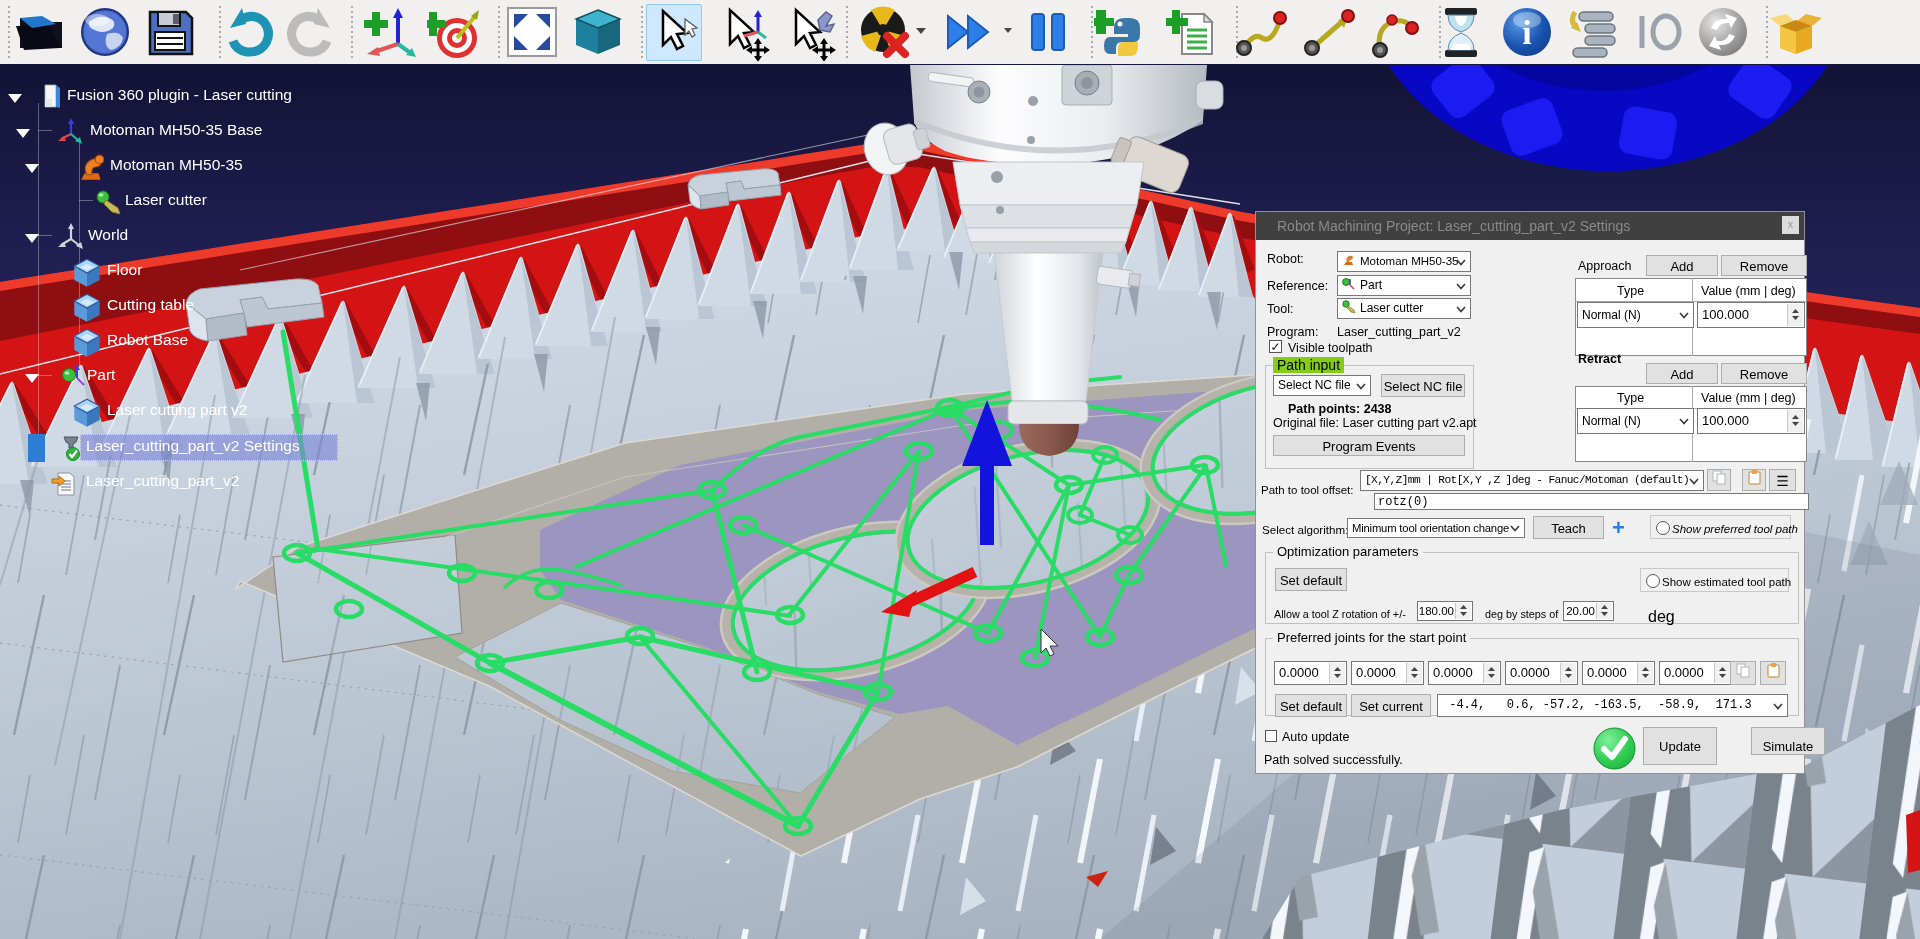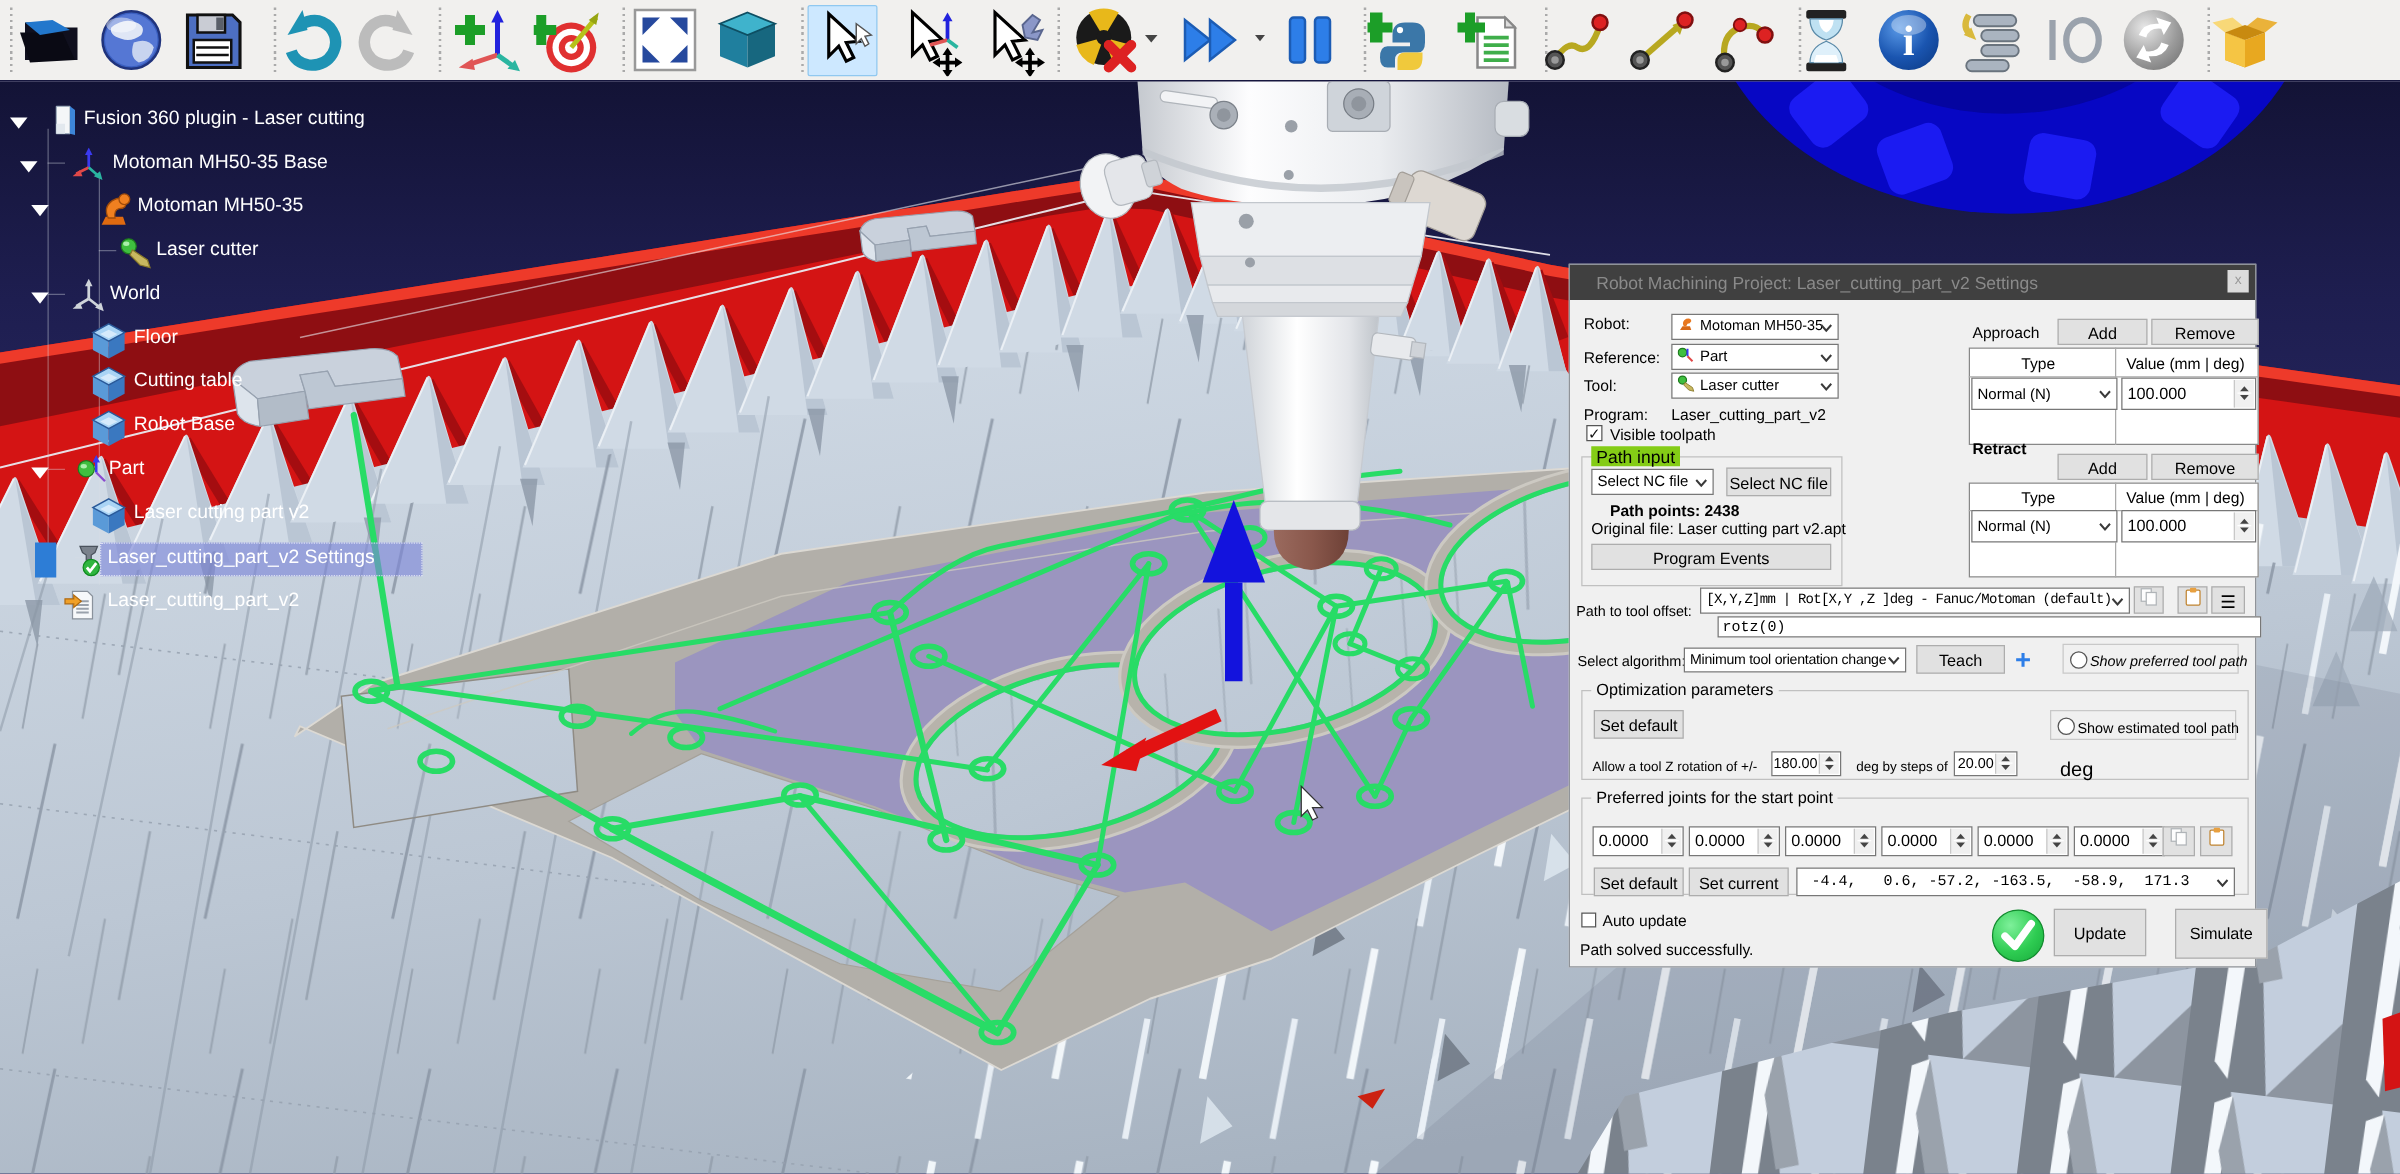--- a/index.html
+++ b/index.html
@@ -890,13 +890,13 @@
           <radialGradient id="gg" cx="0.35" cy="0.3" r="0.95">
             <stop offset="0" stop-color="#7ef09a"></stop>
             <stop offset="0.55" stop-color="#2ecc52"></stop>
             <stop offset="1" stop-color="#17a83a"></stop>
           </radialGradient>
         </defs>
         <circle cx="21.5" cy="21.5" r="20.5" fill="url(#gg)" stroke="#128a2e"></circle>
         <path d="M11 22 L19 30 L32 12" fill="none" stroke="#fff" stroke-width="6" stroke-linecap="round" stroke-linejoin="round"></path>
       </svg></div>
     <div style="position:absolute;left:387px;top:515px;width:74px;height:38px;background:#e1e1e1;border:1px solid #adadad;text-align:center;line-height:38px;font-size:13px">Update</div>
-    <div style="position:absolute;left:484px;top:515px;width:74px;height:40px;background:#e1e1e1;border:1px solid #adadad;text-align:center;line-height:38px;font-size:13px">Simulate</div>
+    <div style="position:absolute;left:495px;top:515px;width:74px;height:28px;background:#e1e1e1;border:1px solid #adadad;text-align:center;line-height:38px;font-size:13px">Simulate</div>
   </div>
 </body></html>

